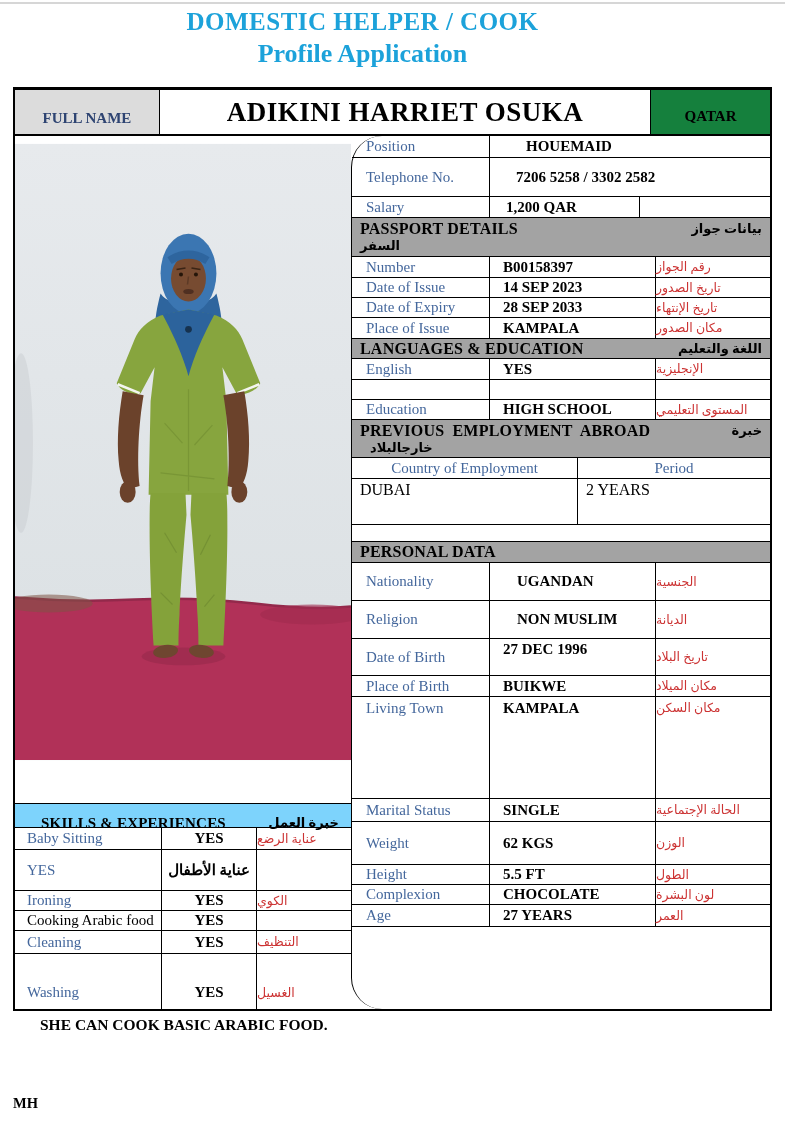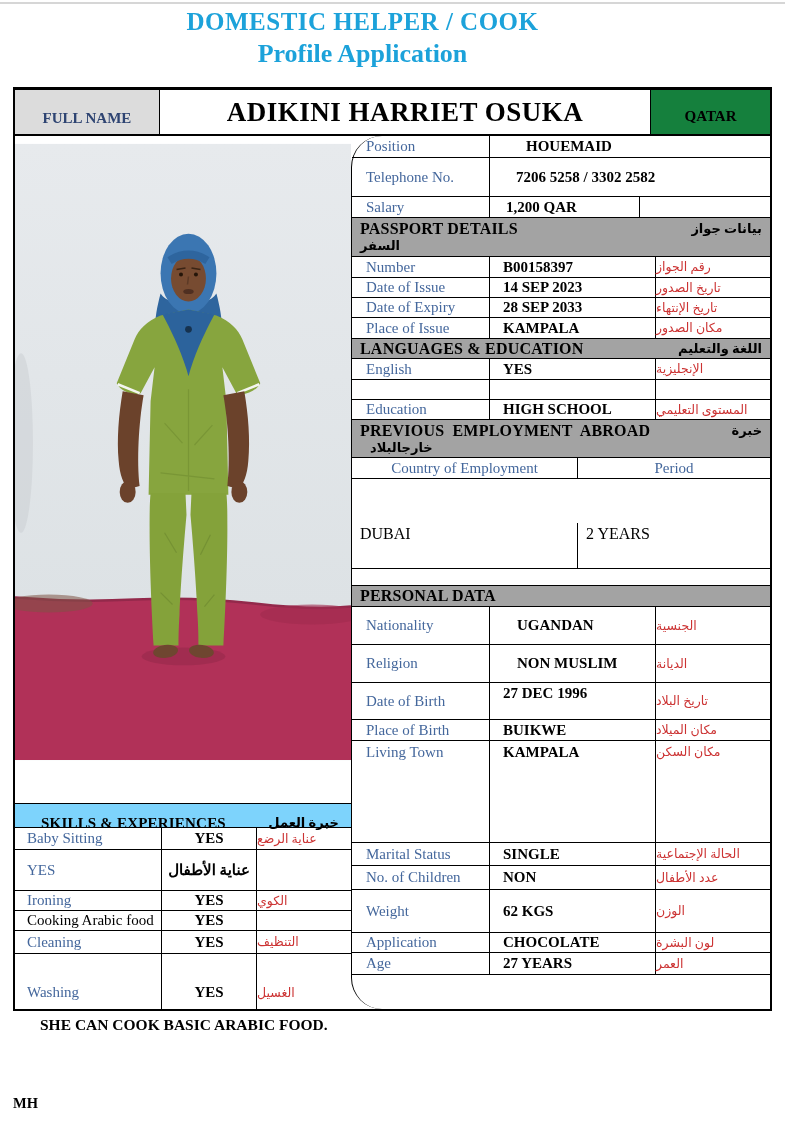--- a/index.html
+++ b/index.html
@@ -69,21 +69,21 @@
   .sec-line1 { display:flex; justify-content:space-between; align-items:center; }
   .sec-en { font-weight:bold; letter-spacing:.2px; }
   .sec-ar { font-weight:bold; font-size:13px; direction:rtl;
     font-family:"Liberation Serif","DejaVu Sans",serif; }
   .sec-line2 { font-weight:bold; font-size:13px; direction:rtl; text-align:left;
     font-family:"Liberation Serif","DejaVu Sans",serif; }
 
   .emp-cols { display:grid; grid-template-columns:226px 1fr; height:21px; border-bottom:1px solid #000; }
   .emp-cols > div { display:flex; align-items:center; justify-content:center; color:#44679C; font-size:15px; }
   .emp-cols > div:first-child { border-right:1px solid #000; }
-  .emp-vals { display:grid; grid-template-columns:226px 1fr; height:46px; border-bottom:1px solid #000;margin-top:44px; }
+  .emp-vals { display:grid; grid-template-columns:226px 1fr; height:46px; border-bottom:1px solid #000; }
   .emp-vals > div { padding:2px 0 0 8px; font-size:16px; }
   .emp-vals > div:first-child { border-right:1px solid #000; }
 
   .gap16 { height:16px; }
   .fill { flex:1 1 auto; }
 
   .note { position:absolute; left:40px; top:1016px; font-weight:bold; font-size:15.5px; }
   .initials { position:absolute; left:13px; top:1095px; font-weight:bold; font-size:14.5px; }
 
   .h22{height:22px}.h39{height:39px}.h21{height:21px}.h20{height:20px}
@@ -329,32 +329,32 @@
         <div class="r-row h102 vtop">
           <div class="c1">Living Town</div>
           <div class="c2">KAMPALA</div>
           <div class="c3">مكان السكن</div>
         </div>
         <div class="r-row h23">
           <div class="c1">Marital Status</div>
           <div class="c2">SINGLE</div>
           <div class="c3">الحالة الإجتماعية</div>
         </div>
-        <div class="r-row h24">
-          <div class="c1">No. of Children</div>
-          <div class="c2">NON</div>
-          <div class="c3">عدد الأطفال</div>
-        </div>
         <div class="r-row h43">
           <div class="c1">Weight</div>
           <div class="c2">62 KGS</div>
           <div class="c3">الوزن</div>
         </div>
         <div class="r-row h20">
-          <div class="c1">Application</div>
+          <div class="c1">Height</div>
+          <div class="c2">5.5 FT</div>
+          <div class="c3">الطول</div>
+        </div>
+        <div class="r-row h20">
+          <div class="c1">Complexion</div>
           <div class="c2">CHOCOLATE</div>
           <div class="c3">لون البشرة</div>
         </div>
         <div class="r-row h22">
           <div class="c1">Age</div>
           <div class="c2">27 YEARS</div>
           <div class="c3">العمر</div>
         </div>
 
         <div class="fill"></div>

